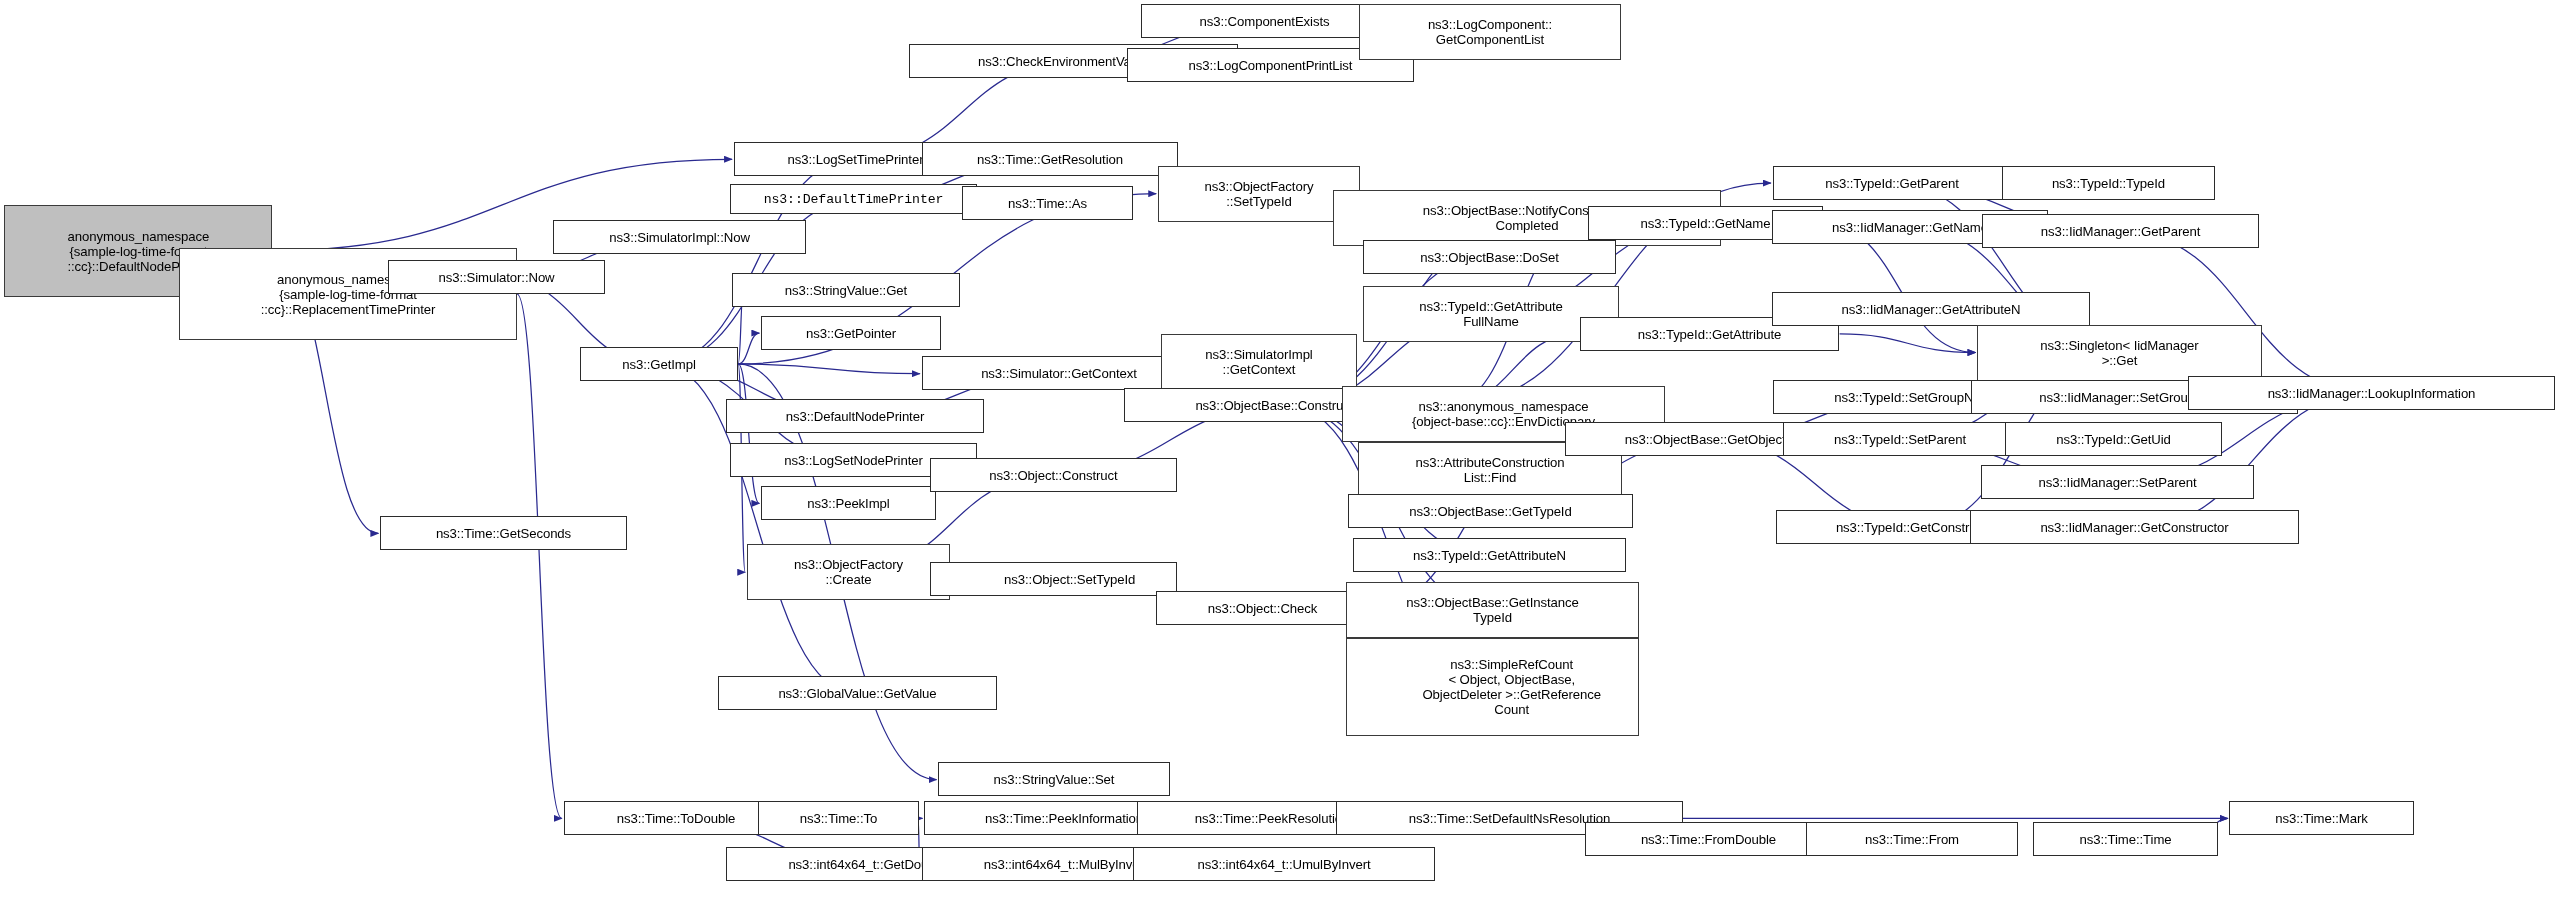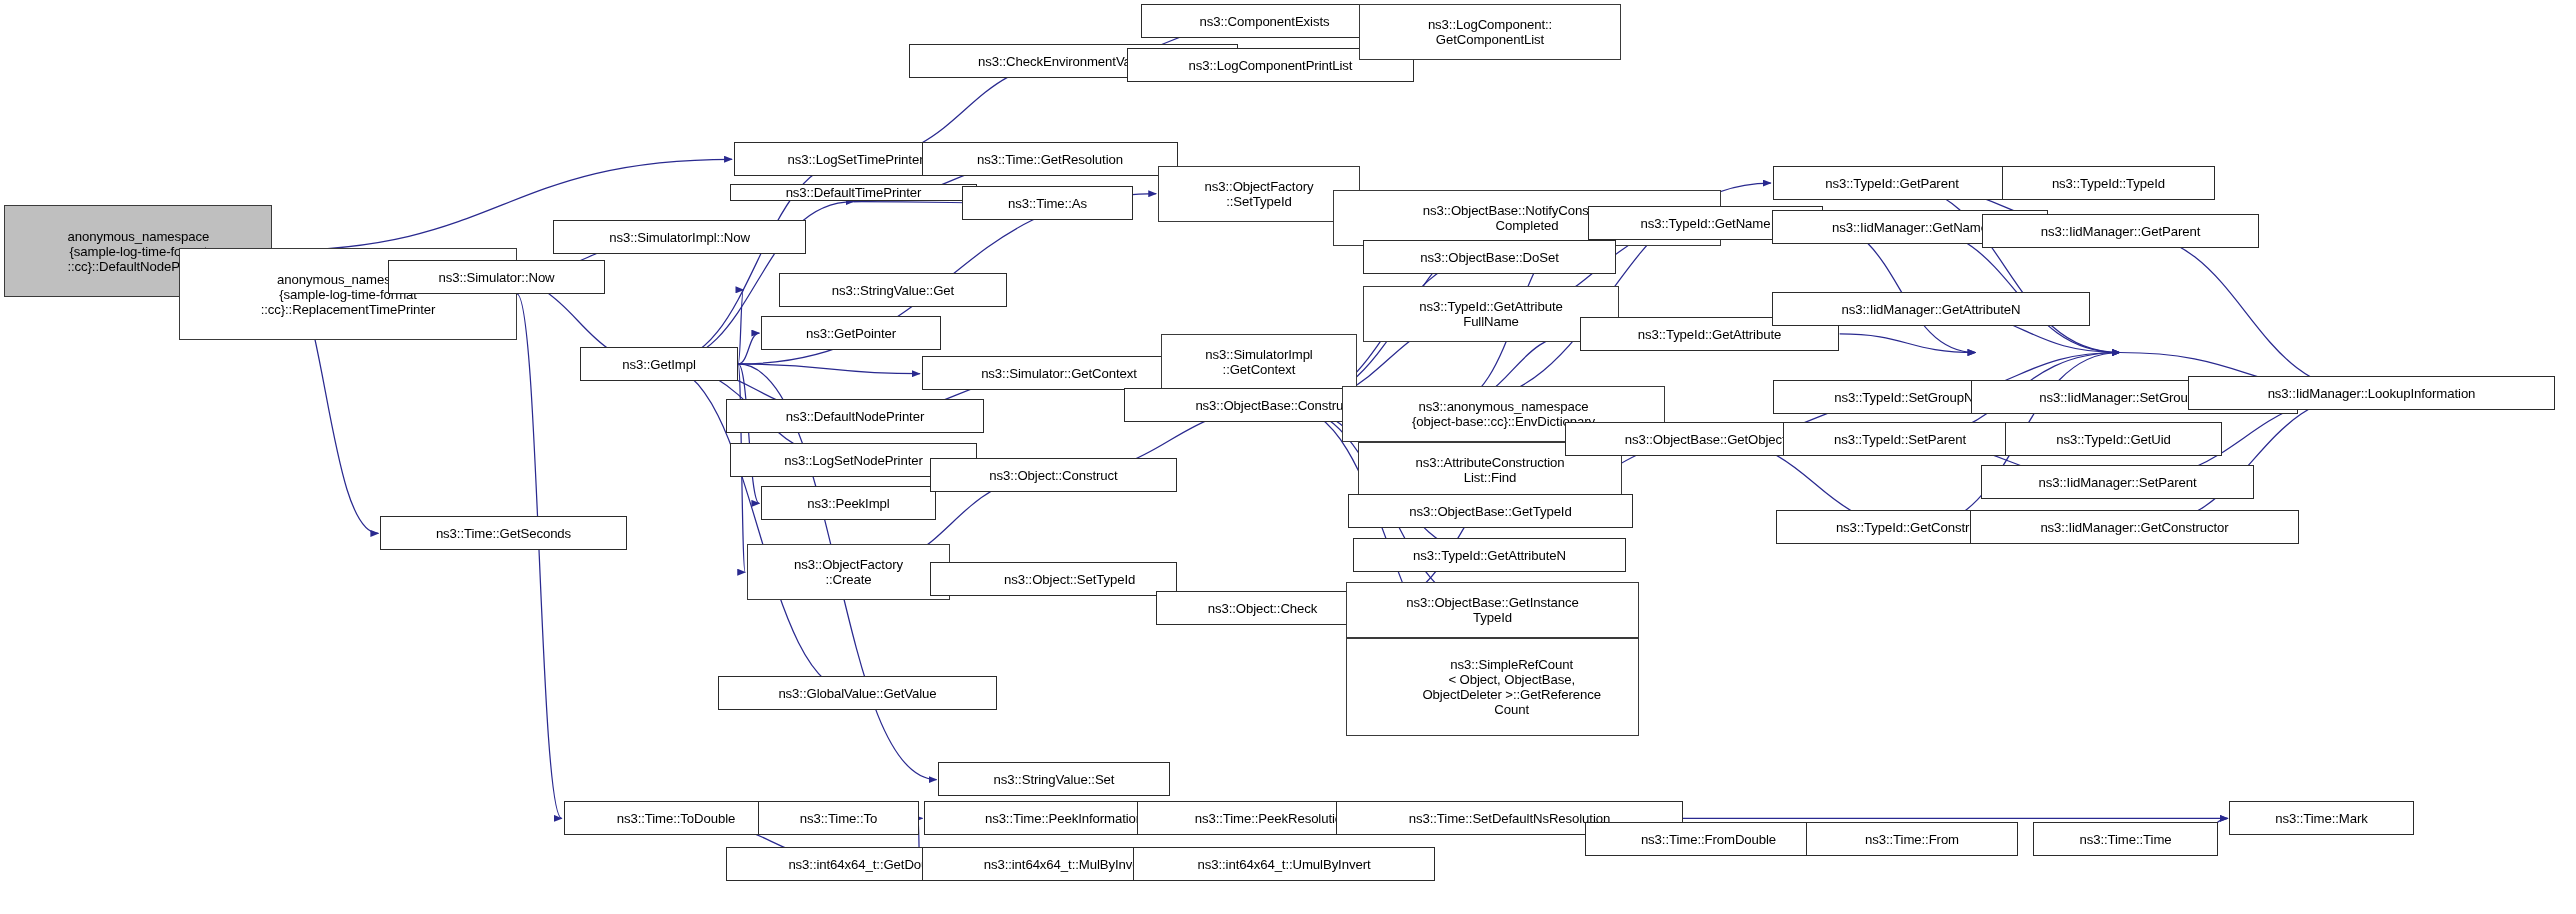--- a/index.html
+++ b/index.html
@@ -160,22 +160,22 @@
 {sample-log-time-format
 ::cc}::DefaultNodePrinter</div>
       <div class="node thick" style="left: 179px; top: 248px; width: 338px; height: 92px;">anonymous_namespace
 {sample-log-time-format
 ::cc}::ReplacementTimePrinter</div>
       <div class="node" style="left: 388px; top: 260px; width: 217px; height: 34px;">ns3::Simulator::Now</div>
       <div class="node" style="left: 553px; top: 220px; width: 253px; height: 34px;">ns3::SimulatorImpl::Now</div>
       <div class="node" style="left: 580px; top: 347px; width: 158px; height: 34px;">ns3::GetImpl</div>
       <div class="node" style="left: 380px; top: 516px; width: 247px; height: 34px;">ns3::Time::GetSeconds</div>
       <div class="node" style="left: 734px; top: 142px; width: 243px; height: 34px;">ns3::LogSetTimePrinter</div>
-      <div class="node" style="left: 730px; top: 184px; width: 247px; height: 17px;">ns3::DefaultTimePrinter</div>
-      <div class="node" style="left: 779px; top: 273px; width: 228px; height: 34px;">ns3::StringValue::Get</div>
+      <div class="node" style="left: 730px; top: 184px; width: 247px; height: 30px; font-family: Liberation Mono, monospace;">ns3::DefaultTimePrinter</div>
+      <div class="node" style="left: 732px; top: 273px; width: 228px; height: 34px;">ns3::StringValue::Get</div>
       <div class="node" style="left: 761px; top: 316px; width: 180px; height: 34px;">ns3::GetPointer</div>
       <div class="node" style="left: 726px; top: 399px; width: 258px; height: 34px;">ns3::DefaultNodePrinter</div>
       <div class="node" style="left: 730px; top: 443px; width: 247px; height: 34px;">ns3::LogSetNodePrinter</div>
       <div class="node" style="left: 761px; top: 486px; width: 175px; height: 34px;">ns3::PeekImpl</div>
       <div class="node thick" style="left: 747px; top: 544px; width: 203px; height: 56px;">ns3::ObjectFactory
 ::Create</div>
       <div class="node" style="left: 718px; top: 676px; width: 279px; height: 34px;">ns3::GlobalValue::GetValue</div>
       <div class="node" style="left: 909px; top: 44px; width: 329px; height: 34px;">ns3::CheckEnvironmentVariables</div>
       <div class="node" style="left: 922px; top: 142px; width: 256px; height: 34px;">ns3::Time::GetResolution</div>
       <div class="node" style="left: 962px; top: 186px; width: 171px; height: 34px;">ns3::Time::As</div>
@@ -214,20 +214,22 @@
       <div class="node" style="left: 1580px; top: 317px; width: 259px; height: 34px;">ns3::TypeId::GetAttribute</div>
       <div class="node" style="left: 1565px; top: 422px; width: 294px; height: 34px;">ns3::ObjectBase::GetObjectIid</div>
       <div class="node" style="left: 1773px; top: 166px; width: 238px; height: 34px;">ns3::TypeId::GetParent</div>
       <div class="node" style="left: 1772px; top: 210px; width: 276px; height: 34px;">ns3::IidManager::GetName</div>
       <div class="node" style="left: 1772px; top: 292px; width: 318px; height: 34px;">ns3::IidManager::GetAttributeN</div>
       <div class="node" style="left: 1773px; top: 380px; width: 287px; height: 34px;">ns3::TypeId::SetGroupName</div>
       <div class="node" style="left: 1783px; top: 422px; width: 234px; height: 34px;">ns3::TypeId::SetParent</div>
       <div class="node" style="left: 1776px; top: 510px; width: 282px; height: 34px;">ns3::TypeId::GetConstructor</div>
       <div class="node" style="left: 2002px; top: 166px; width: 213px; height: 34px;">ns3::TypeId::TypeId</div>
       <div class="node" style="left: 1982px; top: 214px; width: 277px; height: 34px;">ns3::IidManager::GetParent</div>
+      <div class="node thick" style="left: 1977px; top: 325px; width: 285px; height: 56px;">ns3::Singleton&lt; IidManager
+&gt;::Get</div>
       <div class="node" style="left: 1971px; top: 380px; width: 327px; height: 34px;">ns3::IidManager::SetGroupName</div>
       <div class="node" style="left: 2005px; top: 422px; width: 217px; height: 34px;">ns3::TypeId::GetUid</div>
       <div class="node" style="left: 1981px; top: 465px; width: 273px; height: 34px;">ns3::IidManager::SetParent</div>
       <div class="node" style="left: 1970px; top: 510px; width: 329px; height: 34px;">ns3::IidManager::GetConstructor</div>
       <div class="node" style="left: 2188px; top: 376px; width: 367px; height: 34px;">ns3::IidManager::LookupInformation</div>
       <div class="node" style="left: 564px; top: 801px; width: 224px; height: 34px;">ns3::Time::ToDouble</div>
       <div class="node" style="left: 726px; top: 847px; width: 282px; height: 34px;">ns3::int64x64_t::GetDouble</div>
       <div class="node" style="left: 758px; top: 801px; width: 161px; height: 34px;">ns3::Time::To</div>
       <div class="node" style="left: 922px; top: 847px; width: 287px; height: 34px;">ns3::int64x64_t::MulByInvert</div>
       <div class="node" style="left: 924px; top: 801px; width: 280px; height: 34px;">ns3::Time::PeekInformation</div>

